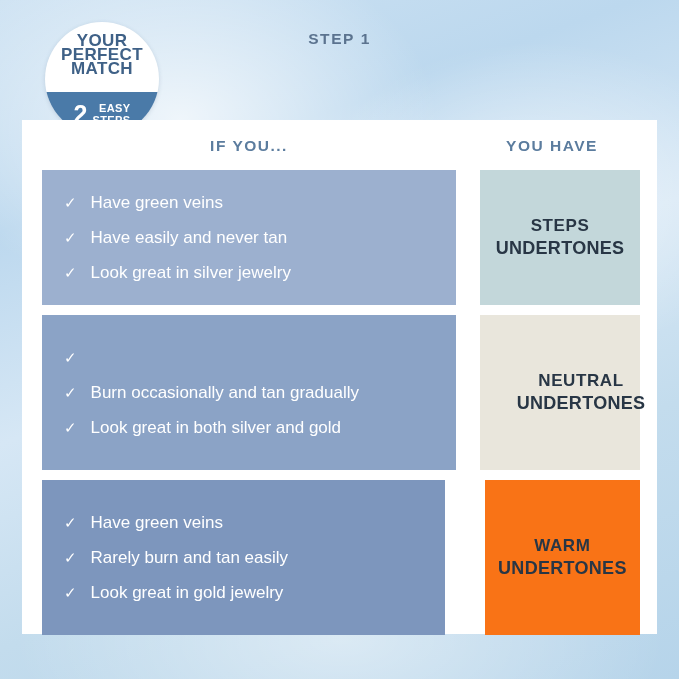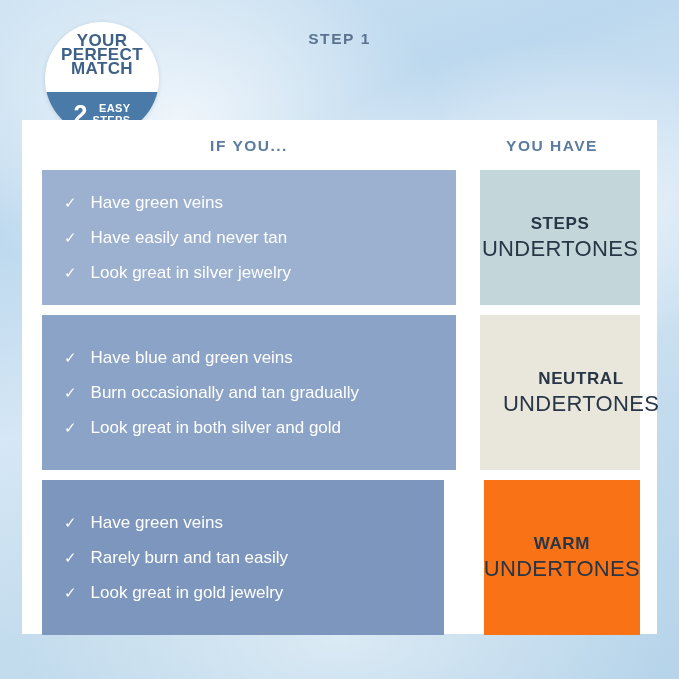--- a/index.html
+++ b/index.html
@@ -192,22 +192,23 @@
   .row-2 .result { height: 155px; background: #e9e6dc; padding-left: 42px; }
   .row-3 .result { height: 155px; background: #f97316; margin-left: 16px; }
 
   .result-name {
     font-size: 17px;
     font-weight: bold;
     letter-spacing: 0.6px;
     margin-bottom: 2px;
   }
   .result-sub {
-    font-size: 22px;
+    font-size: 18px;
     letter-spacing: 0.3px;
+    font-weight: bold;
   }
 </style>
 </head>
 <body>
 
 <div class="page">
 
   <div class="bg-glow-1"></div>
   <div class="bg-glow-2"></div>
   <div class="bg-glow-3"></div>
@@ -258,21 +259,20 @@
         <div class="result">
           <div class="result-name">STEPS</div>
           <div class="result-sub">UNDERTONES</div>
         </div>
       </div>
 
       <div class="row row-2">
         <div class="traits">
           <div class="trait">
             <span class="check">✓</span>
-            <span class="trait-text">Have blue and green veins</span>
           </div>
           <div class="trait">
             <span class="check">✓</span>
             <span class="trait-text">Burn occasionally and tan gradually</span>
           </div>
           <div class="trait">
             <span class="check">✓</span>
             <span class="trait-text">Look great in both silver and gold</span>
           </div>
         </div>

